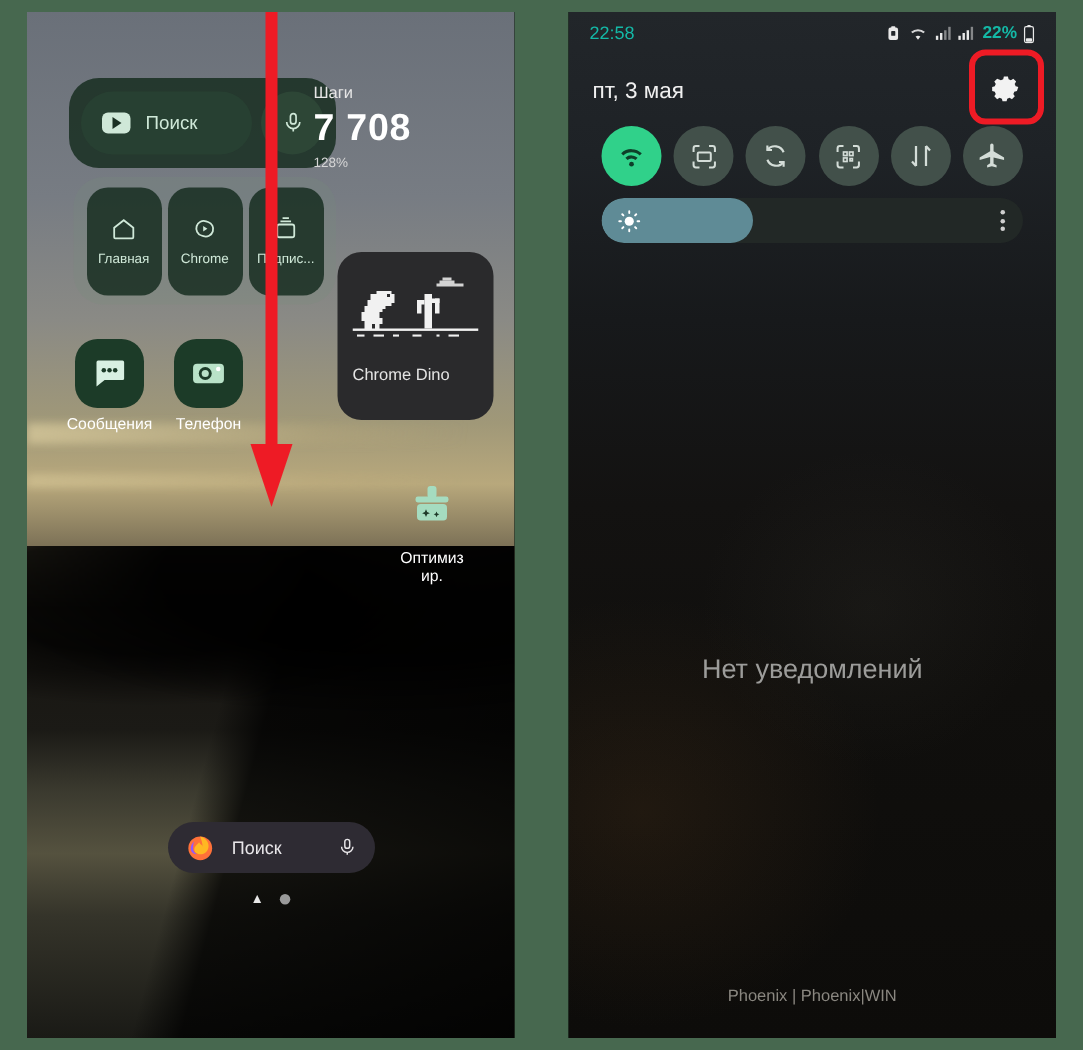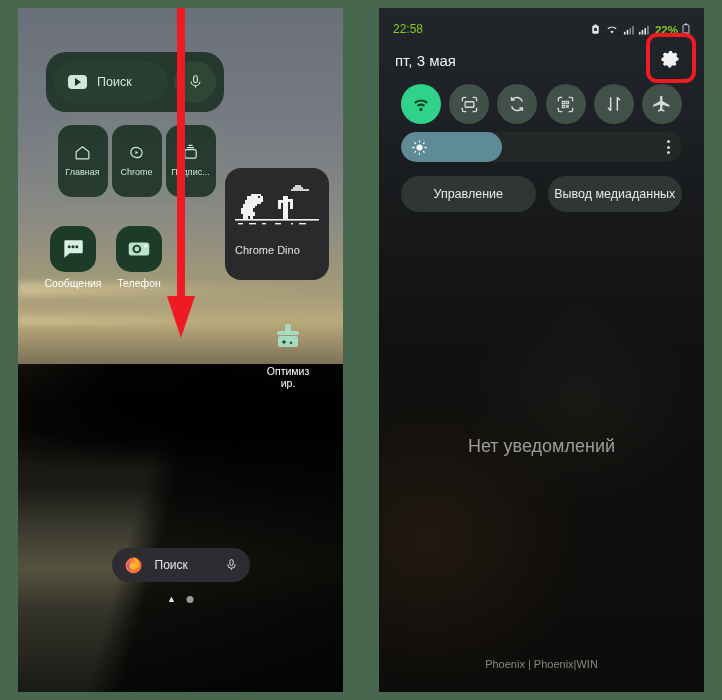--- a/index.html
+++ b/index.html
@@ -192,23 +192,23 @@
   .qp:after {
     content: "";
     position: absolute; inset: 0;
     background:
       radial-gradient(ellipse 70% 30% at 15% 78%, rgba(120,78,36,0.17), rgba(0,0,0,0) 70%),
       radial-gradient(ellipse 50% 22% at 62% 58%, rgba(90,90,80,0.10), rgba(0,0,0,0) 70%);
     pointer-events: none;
   }
   .statusbar {
     position: absolute; top: 0; left: 0; right: 0; height: 28px;
-    display: flex; align-items: flex-end; justify-content: space-between;
+    display: flex; align-items: center; justify-content: space-between;
     padding: 0 14px;
-    color: #84cc16; font-size: 12px;
+    color: #14b8a6; font-size: 12px;
   }
   .sb-icons { display: flex; align-items: center; gap: 4px; font-weight: bold; }
   .sb-icons .pct { font-size: 11.5px; margin-left: 2px; }
 
   .qp-head {
     position: absolute; top: 30px; left: 0; right: 0; height: 44px;
     display: flex; align-items: center; justify-content: space-between;
     padding: 0 16px;
   }
   .qp-date { color: #f0f0f0; font-size: 15px; }
@@ -317,20 +317,25 @@
         </div>
         <div class="ys-tile">
           <svg width="17" height="17" viewBox="0 0 24 24" fill="none" stroke="#cfe8d8" stroke-width="1.7">
             <rect x="4" y="8" width="16" height="12" rx="2"></rect>
               <path d="M7 5h10M9 2h6"></path>
           </svg>
           <span>Подпис...</span>
         </div>
       </div>
 
+      <div class="steps">
+        <div class="lbl">Шаги</div>
+        <div class="val">7 708</div>
+        <div class="pct">128%</div>
+      </div>
 
       <div class="dino">
         <div class="art">
           <svg width="84" height="58" viewBox="0 0 84 58" fill="#f1f1f1">
 
             <path d="M58 9h10v2h6v2H56v-2h2z" opacity=".85"></path>
             <path d="M60 7h6v2h-6z" opacity=".85"></path>
 
             <path d="M16 16h10v2h2v6h-2v2h-4v2h-2v2h-2v4h2v4h-2v4h-3v-4h-2v4H8v-6H6v-6h2v-4h2v-4h2v-4h4z"></path>
             <rect x="23" y="18" width="2" height="2" fill="#2a2a2c"></rect>
@@ -518,23 +523,19 @@
             </g>
           </svg>
         </div>
         <span class="kebab">
             <i></i>
             <i></i>
             <i></i>
           </span>
       </div>
 
-      <div class="ctrl-row">
-        <div class="ctrl-btn">Управление</div>
-        <div class="ctrl-btn">Вывод медиаданных</div>
-      </div>
 
       <div class="no-notif">Нет уведомлений</div>
 
       <div class="qp-footer">Phoenix | Phoenix|WIN</div>
     </div>
   </div>
 </div>
 
 </body></html>

